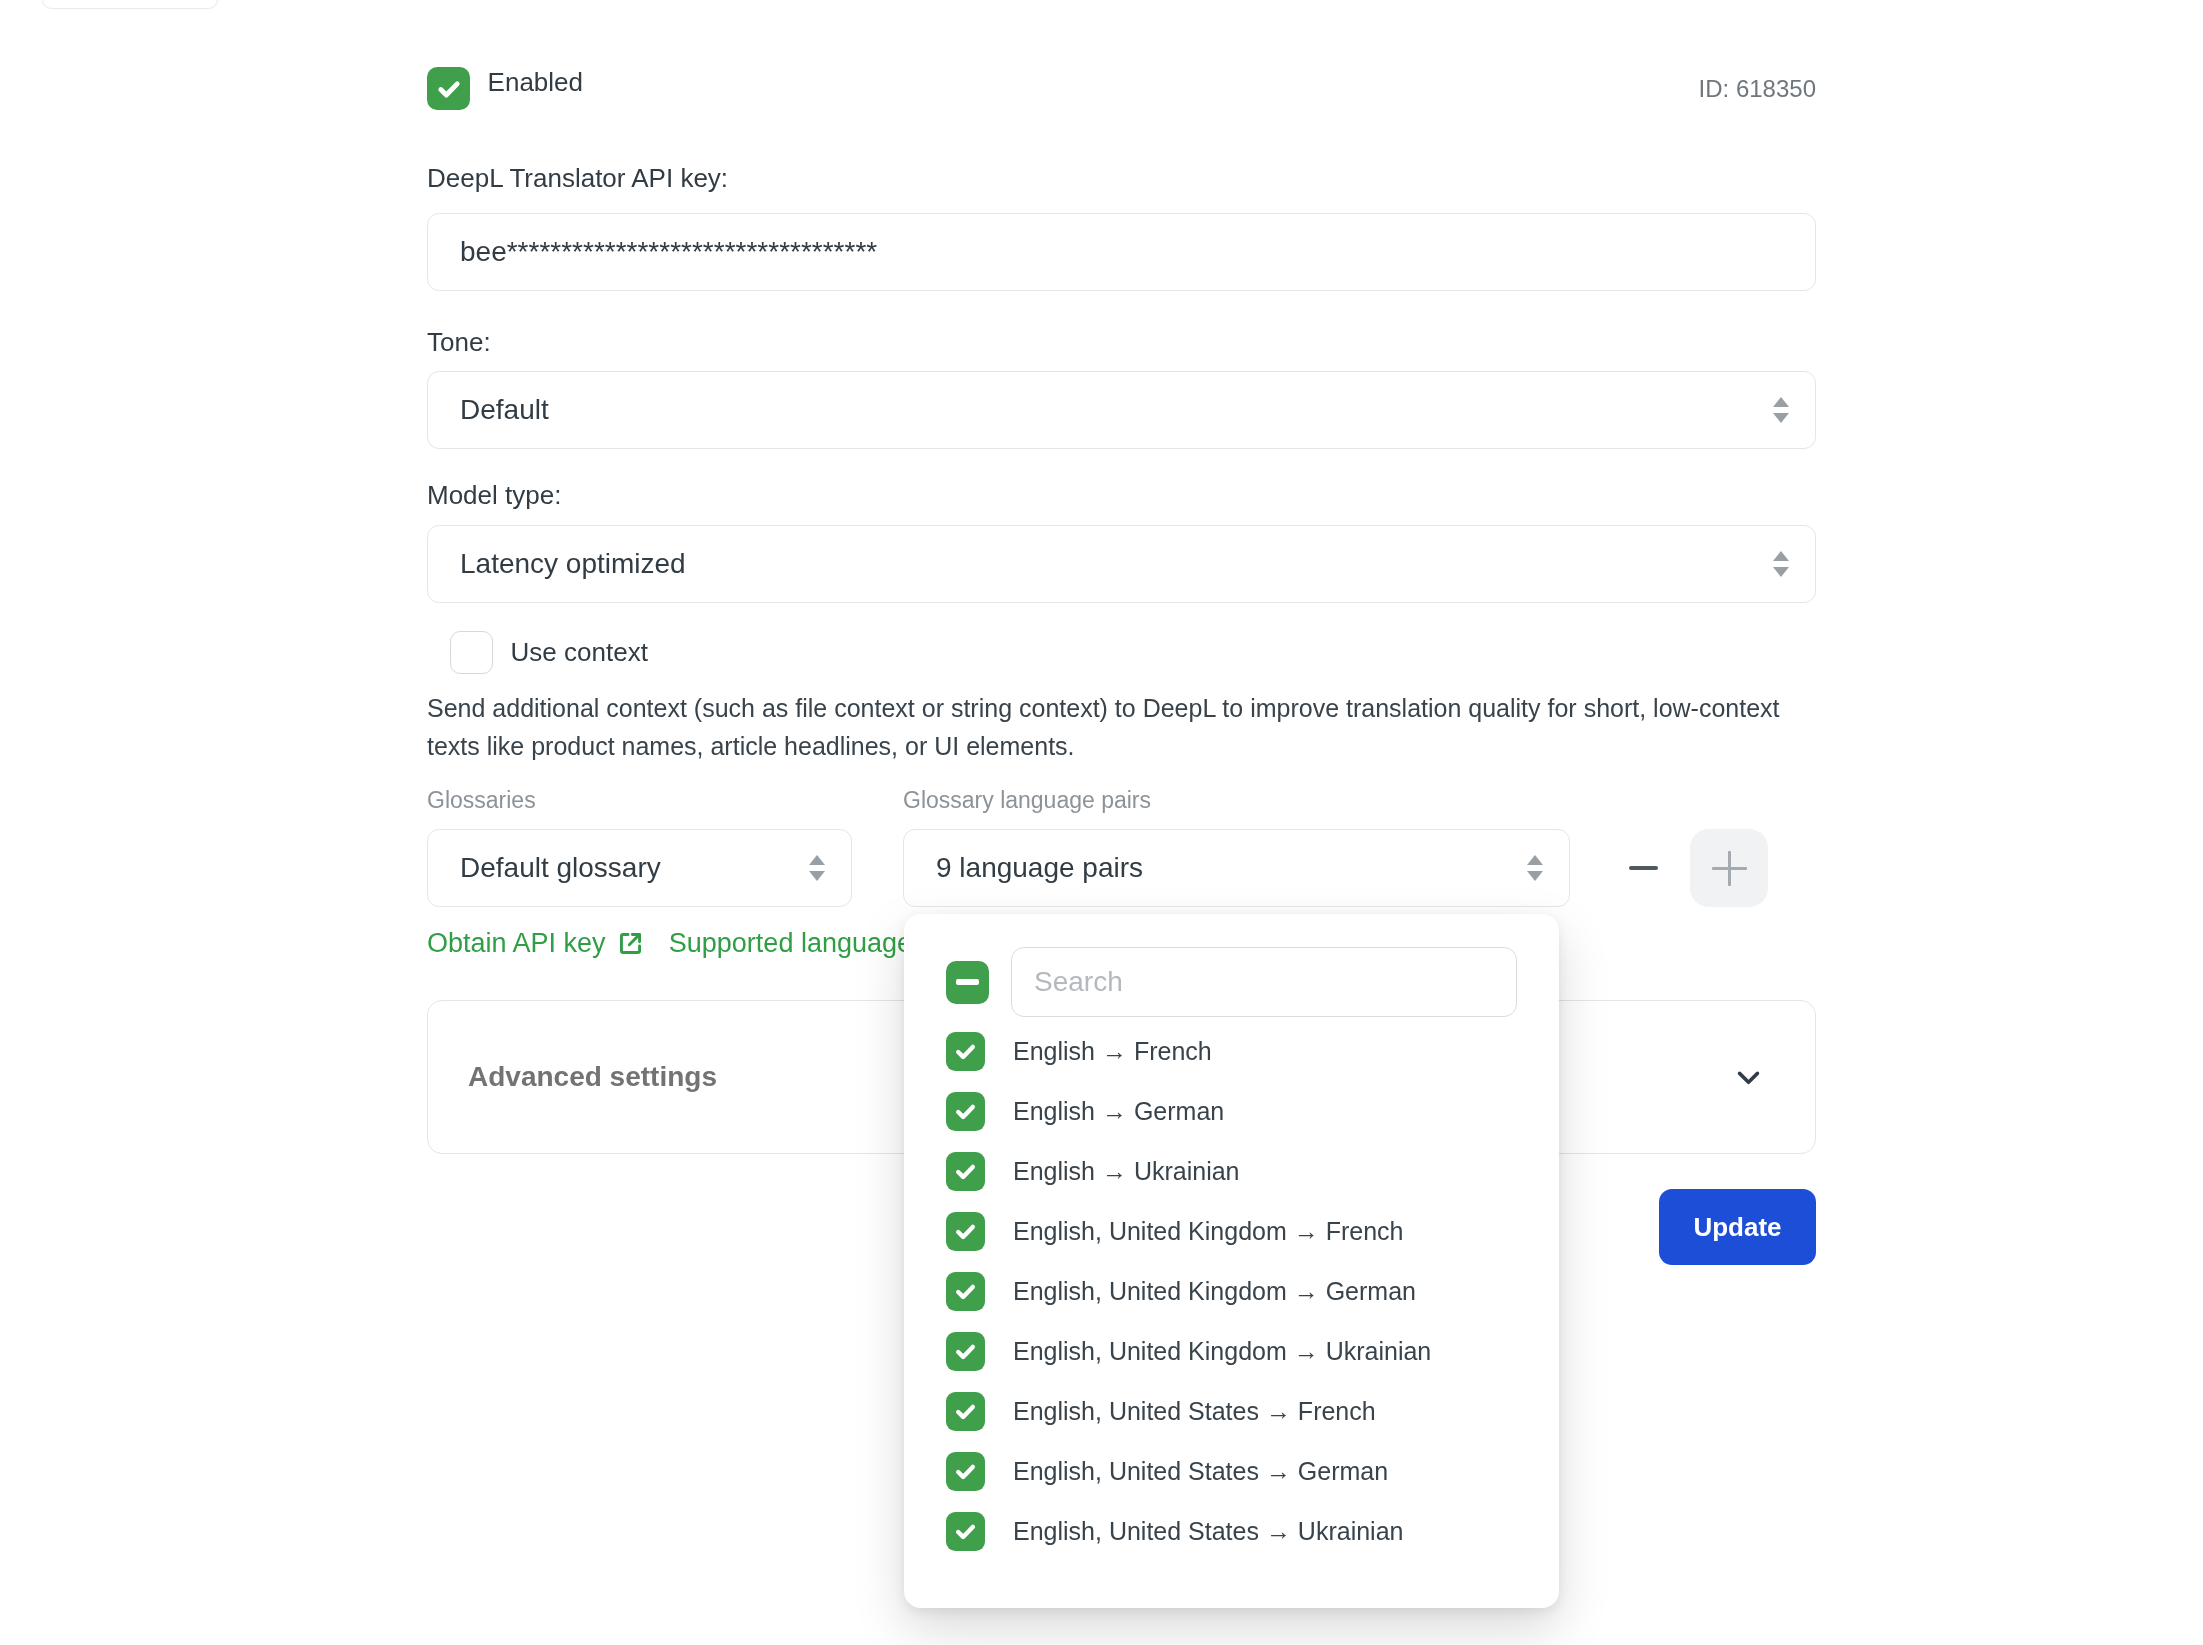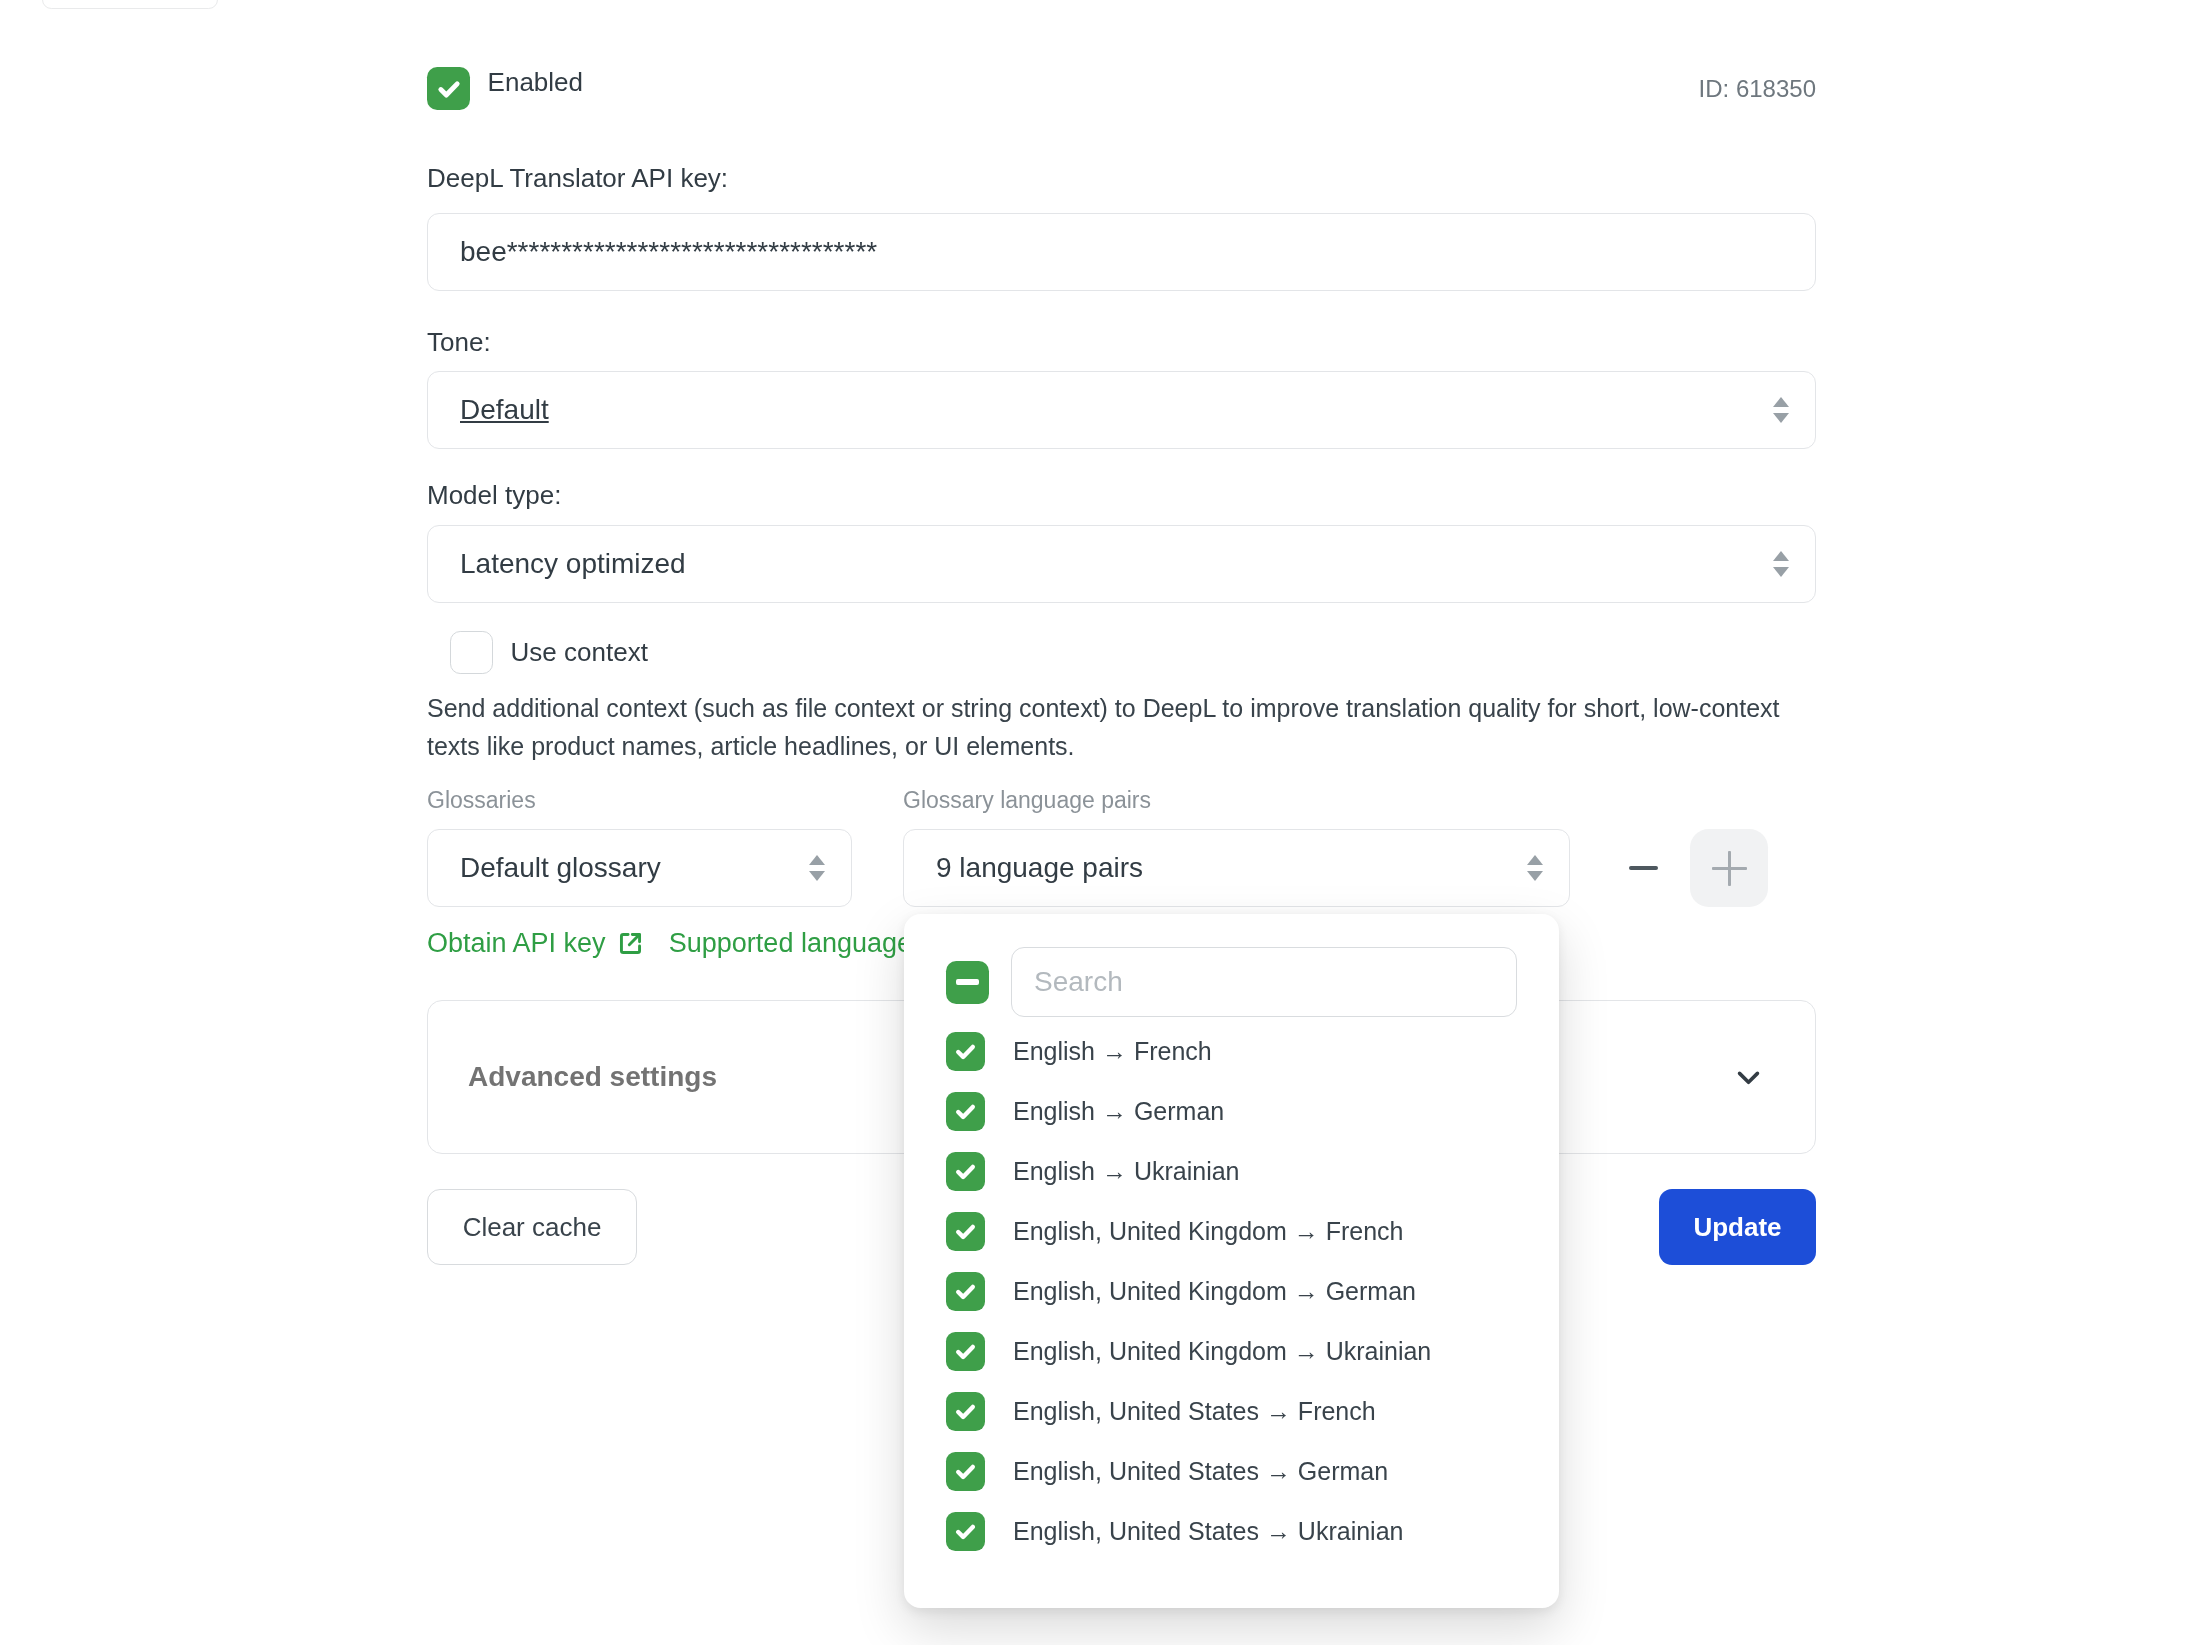--- a/index.html
+++ b/index.html
@@ -34,21 +34,21 @@
               border-bottom:10.2px solid #98a0a6; }
   .tri-down { width:0; height:0; border-left:8.3px solid transparent; border-right:8.3px solid transparent;
               border-top:10.2px solid #98a0a6; }
 
   .enabled-row { position:absolute; left:427px; top:67px; width:1389px;
                  display:flex; align-items:center; justify-content:space-between; }
   .enabled-left { display:flex; align-items:flex-start; }
   .enabled-label { margin-left:17.6px; font-size:26px; }
   .id-text { font-size:24px; color:#6e777e; }
 
-  #tone-select  { position:absolute; left:427px; top:371px; width:1389px;text-decoration:underline; }
+  #tone-select  { position:absolute; left:427px; top:371px; width:1389px; }
   #model-select { position:absolute; left:427px; top:525px; width:1389px; }
 
   .use-context-row { position:absolute; left:427px; top:631px; }
   .use-context-label { margin-left:17.6px; font-size:26px; }
 
   .description { position:absolute; left:427px; top:689px; width:1368px;
                  font-size:25px; line-height:38px; color:#39434b; }
 
   #glossaries-select { position:absolute; left:427px; top:829px; width:425px; }
   #pairs-select      { position:absolute; left:903px; top:829px; width:667px; }
@@ -189,21 +189,20 @@
 
   <div class="advanced-card">
     <span class="advanced-title">Advanced settings</span>
     <span class="chevron">
       <svg viewBox="0 0 24 24">
           <path d="M5.5 9l6.5 6.5L18.5 9" fill="none" stroke="#333c44" stroke-width="2.6" stroke-linecap="round" stroke-linejoin="round"></path>
         </svg>
     </span>
   </div>
 
-  <button class="clear-cache-btn">Clear cache</button>
   <button class="update-btn">Update</button>
 
   <div class="dropdown">
     <div class="search-row">
       <span class="cb-ind">
         <span class="ind-bar"></span>
       </span>
       <input class="search-input" type="text" placeholder="Search" style="">
     </div>
     <div class="pair-list">

